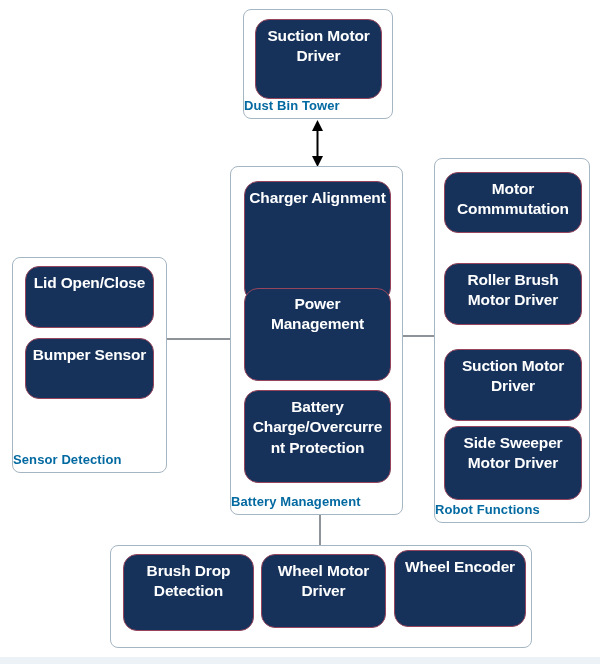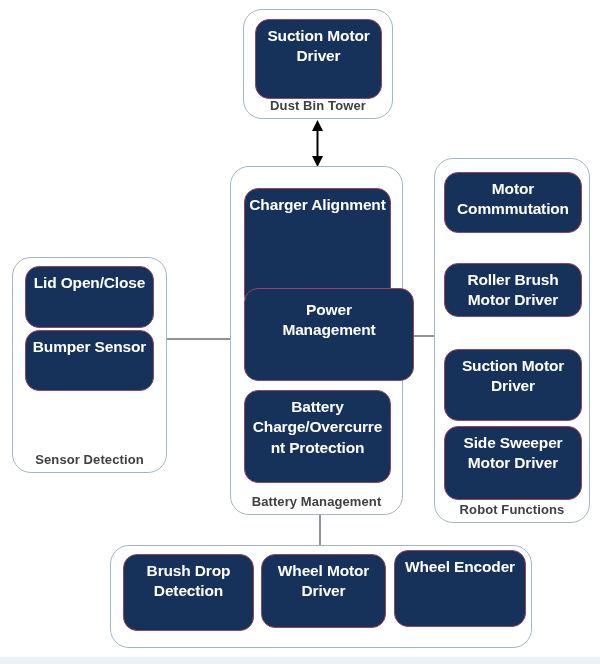--- a/index.html
+++ b/index.html
@@ -2,34 +2,34 @@
 <html><head>
 <meta charset="utf-8">
 <style>
   html,body{margin:0;padding:0;background:#ffffff;}
   .canvas{
     position:relative;width:600px;height:664px;background:#ffffff;overflow:hidden;
     font-family:"Liberation Sans", sans-serif;
   }
   .group{
     position:absolute;background:#ffffff;
-    border:1.5px solid #a5b6c3;border-radius:19px;
+    border:1.5px solid #a5b6c3;border-radius:8px;
     box-sizing:border-box;
   }
   .box{
     position:absolute;background:#16325b;
     border:1px solid #96455c;border-radius:14px;
     box-sizing:border-box;
     color:#ffffff;font-weight:bold;font-size:15.5px;line-height:1.32;
     text-align:center;padding-top:6px;letter-spacing:-0.15px;
   }
   .box span{white-space:pre-line;display:block;padding:0 2px;}
   .group-label{
     position:absolute;left:0;right:0;bottom:5px;
-    text-align:center;color:#404040;font-size:13px;font-weight:600;
+    text-align:left;color:#0369a1;font-size:13px;font-weight:600;
     letter-spacing:0.1px;
   }
   .connector{position:absolute;background:#8d9399;}
   .connector.h{height:1.5px;}
   .connector.v{width:1.5px;}
   .arrow{position:absolute;}
   .bottom-strip{position:absolute;left:0;right:0;bottom:0;height:7px;background:#edf2f6;}
 </style>
 </head>
 <body>
@@ -48,51 +48,51 @@
 
   <section class="group" style="left:243px;top:9px;width:150px;height:110px">
     <div class="box" style="left:11px;top:9px;width:127px;height:80px">
       <span>Suction Motor
 Driver</span>
     </div>
     <div class="group-label">Dust Bin Tower</div>
   </section>
 
   <section class="group" style="left:230px;top:166px;width:173px;height:349px">
-    <div class="box" style="left:13px;top:21px;width:147px;height:121px">
+    <div class="box" style="left:13px;top:14px;width:147px;height:121px">
       <span>Charger Alignment</span>
     </div>
-    <div class="box" style="left:13px;top:121px;width:170px;height:93px;padding-top:11px">
+    <div class="box" style="left:13px;top:121px;width:147px;height:93px;padding-top:5px">
       <span>Power
 Management</span>
     </div>
     <div class="box" style="left:13px;top:223px;width:147px;height:93px">
       <span>Battery
 Charge/Overcurre
 nt Protection</span>
     </div>
     <div class="group-label">Battery Management</div>
   </section>
 
   <section class="group" style="left:12px;top:257px;width:155px;height:216px">
     <div class="box" style="left:12px;top:8px;width:129px;height:62px">
       <span>Lid Open/Close</span>
     </div>
-    <div class="box" style="left:12px;top:72px;width:129px;height:61px">
+    <div class="box" style="left:12px;top:80px;width:129px;height:61px">
       <span>Bumper Sensor</span>
     </div>
     <div class="group-label">Sensor Detection</div>
   </section>
 
   <section class="group" style="left:434px;top:158px;width:156px;height:365px">
     <div class="box" style="left:9px;top:13px;width:138px;height:61px">
       <span>Motor
 Commmutation</span>
     </div>
-    <div class="box" style="left:9px;top:104px;width:138px;height:54px">
+    <div class="box" style="left:9px;top:104px;width:138px;height:62px">
       <span>Roller Brush
 Motor Driver</span>
     </div>
     <div class="box" style="left:9px;top:190px;width:138px;height:72px">
       <span>Suction Motor
 Driver</span>
     </div>
     <div class="box" style="left:9px;top:267px;width:138px;height:74px">
       <span>Side Sweeper
 Motor Driver</span>

